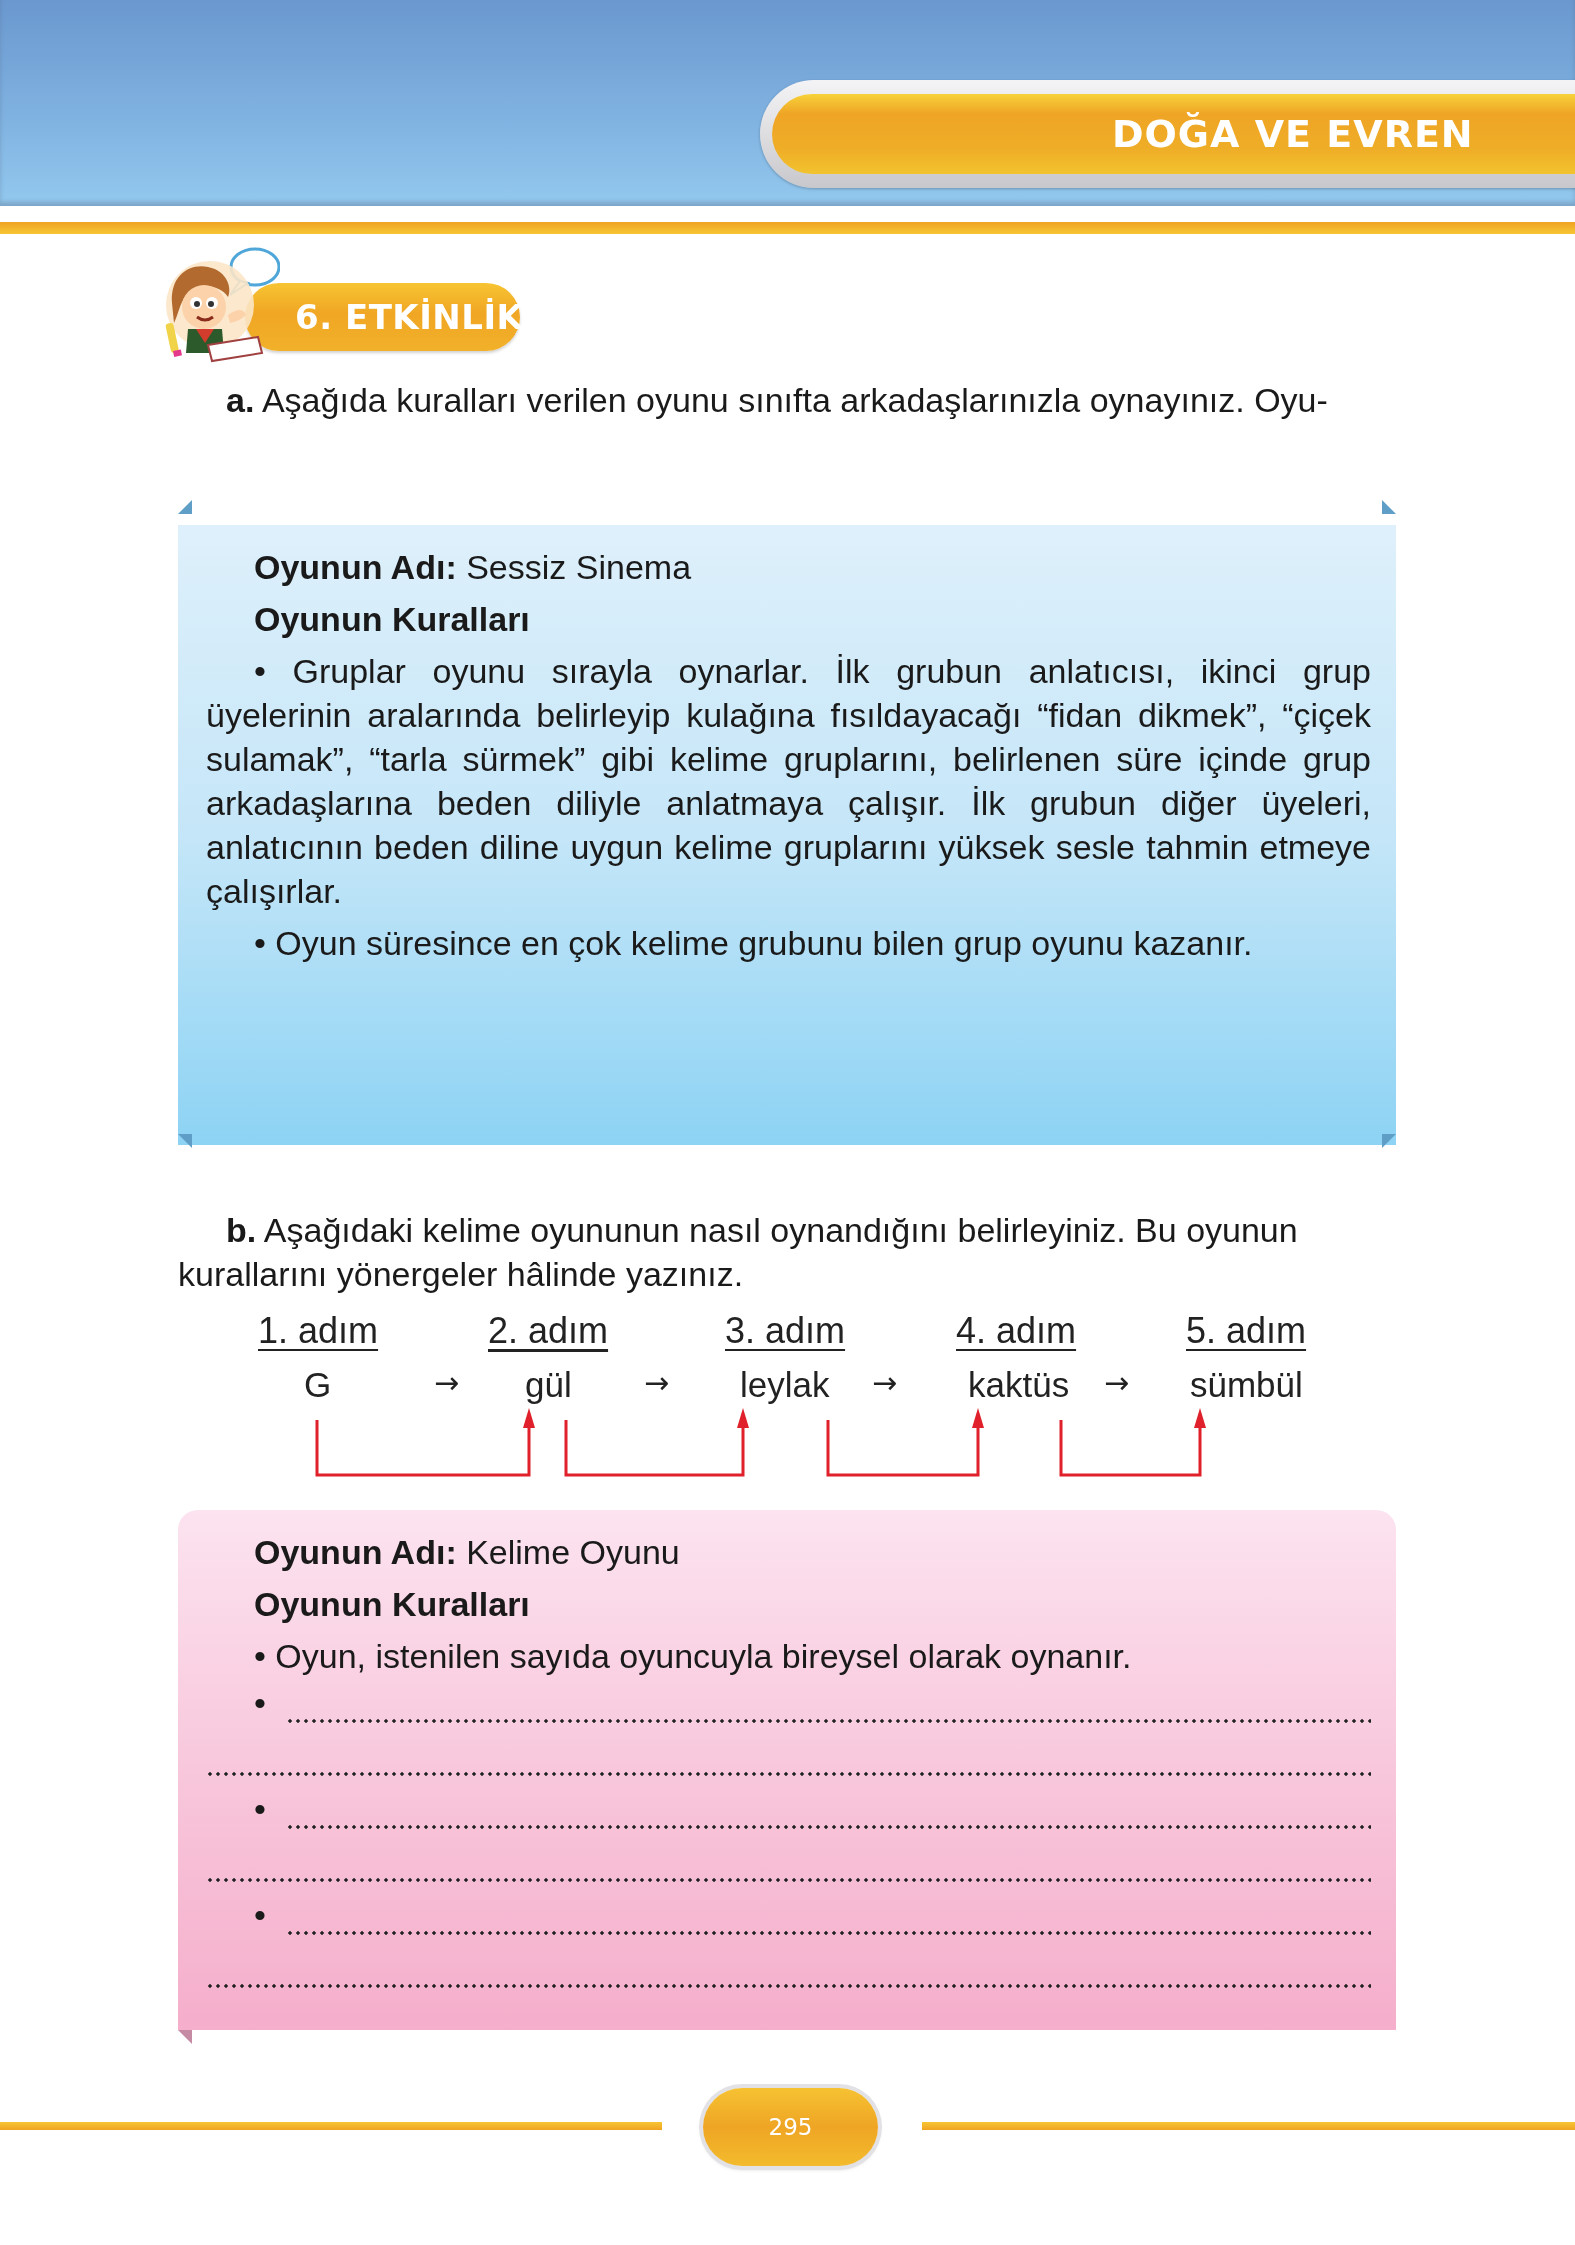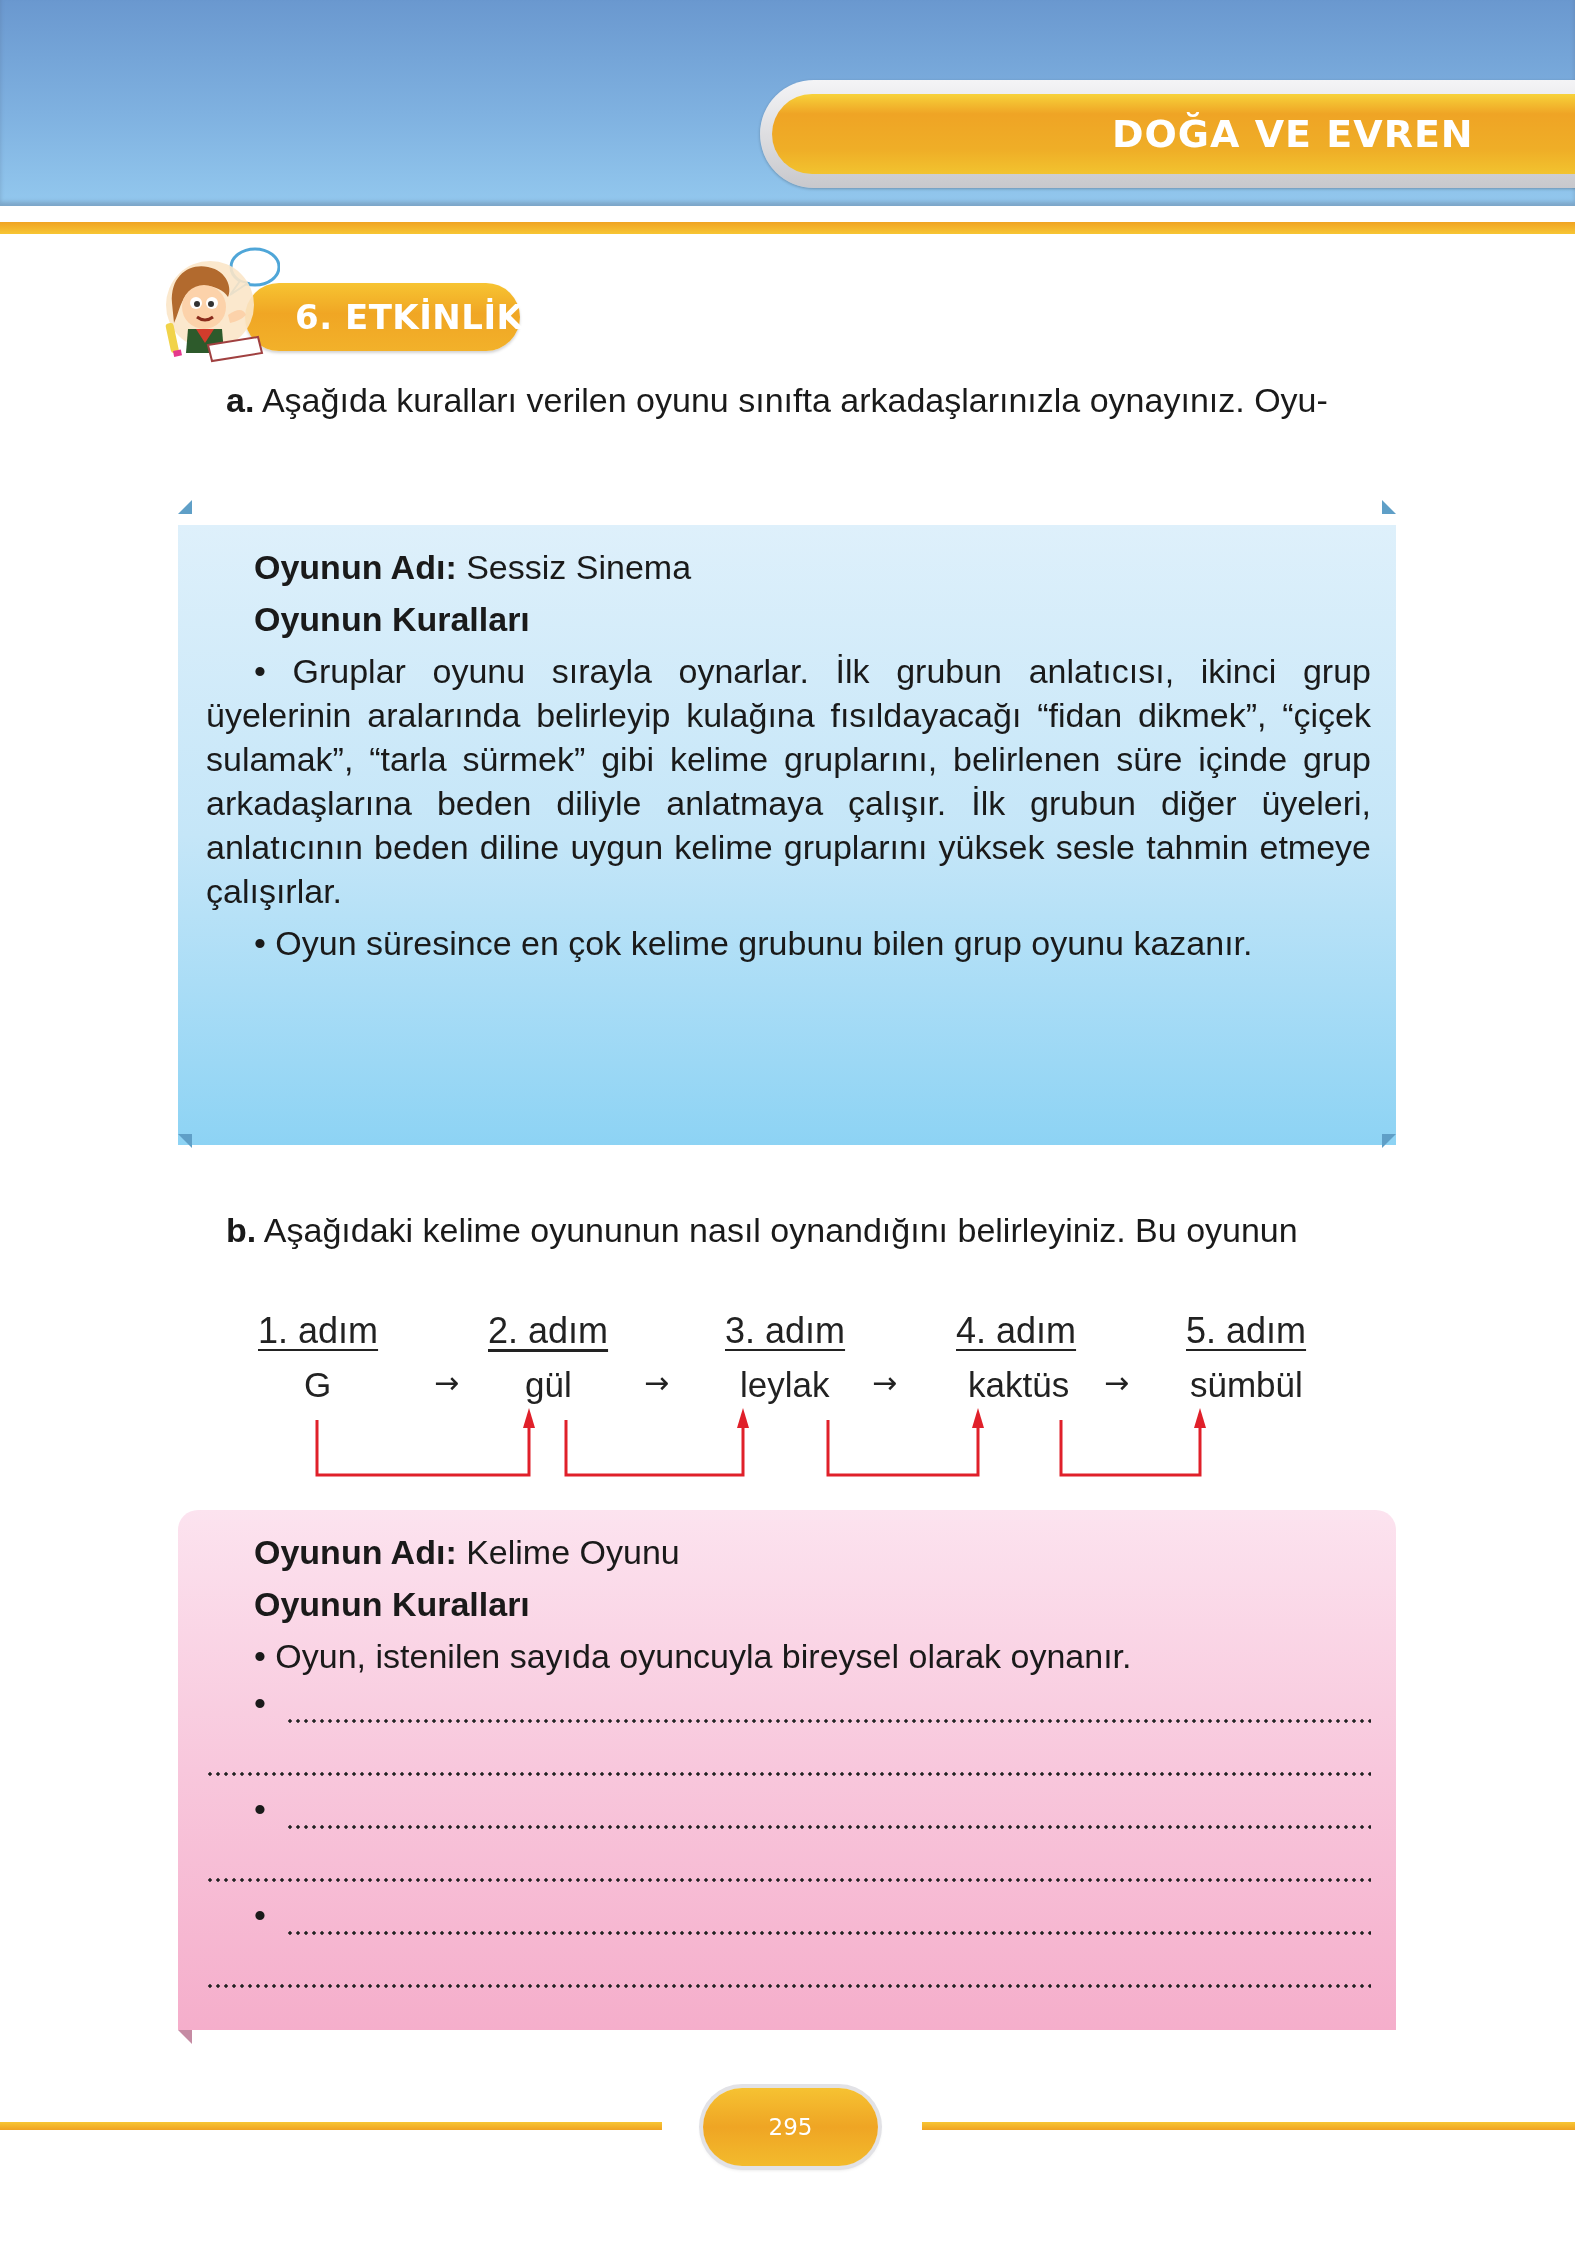--- a/index.html
+++ b/index.html
@@ -197,20 +197,21 @@
     <p class="box-line head" style="margin-top:8px;"><b>Oyunun Kuralları</b></p>
     <p class="bullet-p"><span class="ind"></span><span>• Gruplar oyunu sırayla oynarlar. İlk grubun anlatıcısı, ikinci grup üyelerinin aralarında belirleyip kulağına fısıldayacağı “fidan dikmek”, “çiçek sulamak”, “tarla sürmek” gibi kelime gruplarını, belirlenen süre içinde grup arkadaşlarına beden diliyle anlatmaya çalışır. İlk grubun diğer üyeleri, anlatıcının beden diline uygun kelime gruplarını yüksek sesle tahmin etmeye çalışırlar.</span></p>
     <p class="bullet-p"><span class="ind"></span><span>• Oyun süresince en çok kelime grubunu bilen grup oyunu kazanır.</span></p>
   </div>
 </div>
 <div class="fold bl"></div>
 <div class="fold br"></div>
 
 <div class="para" style="top:1208px;">
   <div><span class="indent"></span><b>b.</b> <span>Aşağıdaki kelime oyununun nasıl oynandığını belirleyiniz. Bu oyunun</span></div>
+  <div>kurallarını yönergeler hâlinde yazınız.</div>
 </div>
 
 <div class="steps">
   <span class="step-head" style="left:80px;">1. adım</span>
   <span class="step-head" style="left:310px;text-decoration:underline;">2. adım</span>
   <span class="step-head" style="left:547px;">3. adım</span>
   <span class="step-head" style="left:778px;">4. adım</span>
   <span class="step-head" style="left:1008px;">5. adım</span>
 
   <span class="step-word" style="left:126px;">G</span>

